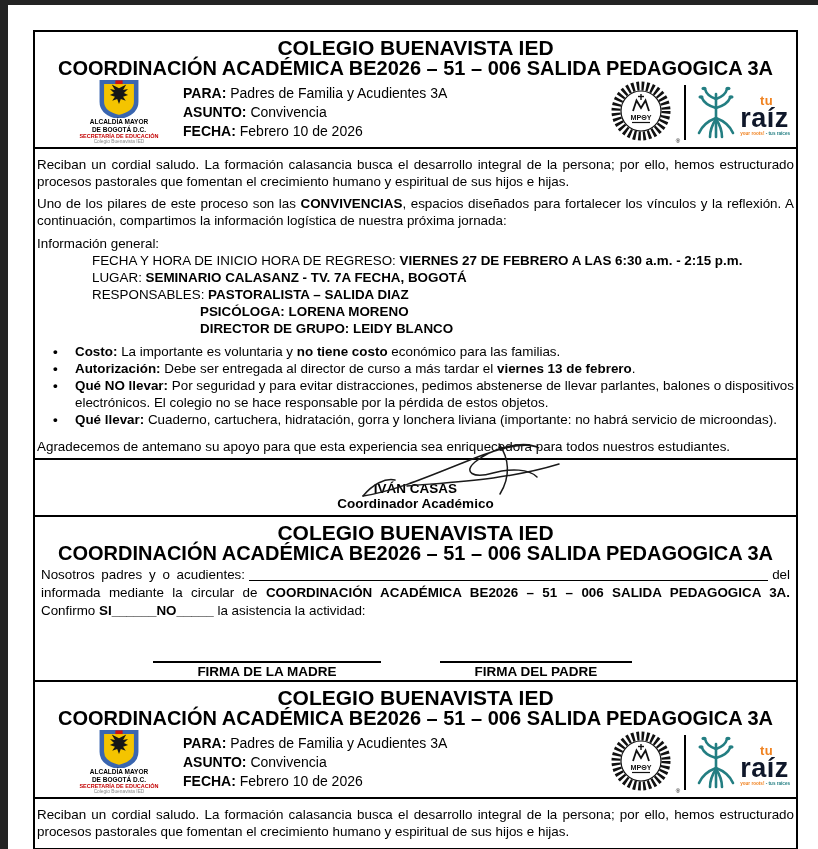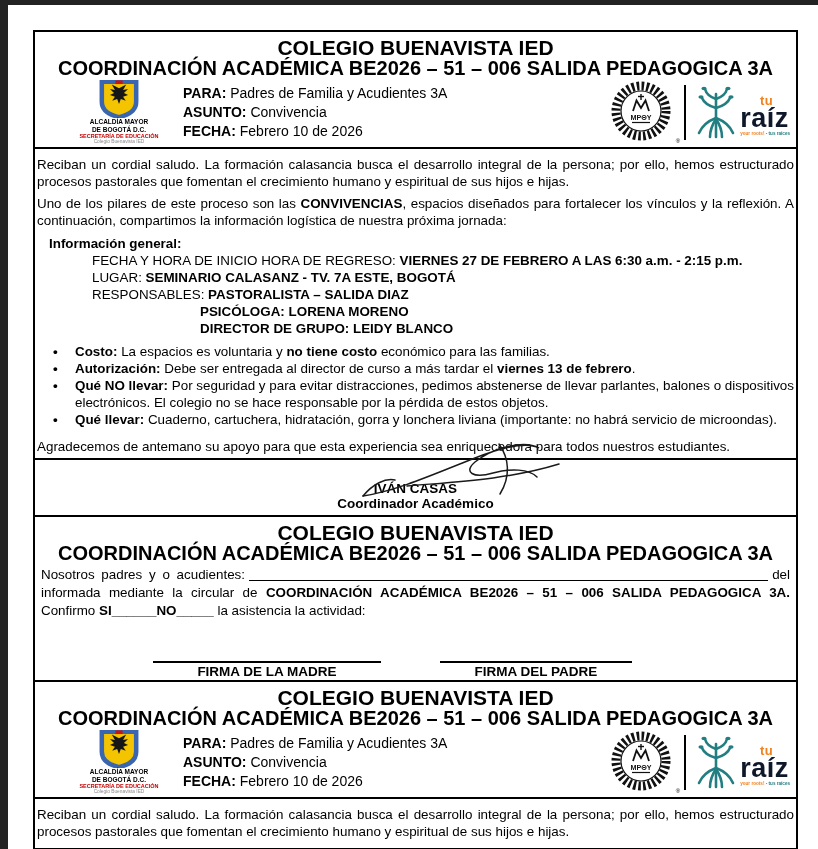--- a/index.html
+++ b/index.html
@@ -40,21 +40,21 @@
   .turaiz{display:flex;align-items:flex-end;}
   .turaiz-text{margin-left:3px;line-height:1;padding-bottom:3px;}
   .tr-tu{display:block;font-size:13px;font-weight:bold;color:#f08220;margin:0 0 0 3px;letter-spacing:.5px;text-align:center;}
   .tr-raiz{display:block;font-size:27px;font-weight:bold;color:#0f172a;letter-spacing:.5px;line-height:.85;}
   .tr-tag{display:block;font-size:4.6px;margin-top:2px;white-space:nowrap;}
   .tr-tag .t1{color:#f08220;font-weight:bold;}
   .tr-tag .t2{color:#237e82;font-weight:bold;}
 
   .bodytext{font-size:13.4px;line-height:17px;padding:2px 2px 3px;}
   .p{margin:5px 0;text-align:justify;}
-  .info-h{font-weight:bold;margin:6px 12px 0;}
+  .info-h{font-weight:normal;margin:6px 0 0;}
   .info-line{padding-left:55px;}
   .info-line.lvl2{padding-left:163px;}
   .bullets{margin:6px 0 0;}
   .bullet{display:flex;padding-left:16px;}
   .bullet .dot{width:22px;flex:none;}
   .bullet .dot::before{content:"\2022";font-weight:bold;}
   .bullet .bt{flex:1;}
   .closing{margin-top:10px;}
 
   .sig-block{position:relative;height:57px;text-align:center;padding-top:21px;overflow:visible;}
@@ -149,28 +149,28 @@
       </div>
 
     </div>
   </div>
 
   <div class="block bodytext">
     <div class="p">Reciban un cordial saludo. La formación calasancia busca el desarrollo integral de la persona; por ello, hemos estructurado procesos pastorales que fomentan el crecimiento humano y espiritual de sus hijos e hijas.</div>
     <div class="p"><span>Uno de los pilares de este proceso son las </span><b>CONVIVENCIAS</b><span>, espacios diseñados para fortalecer los vínculos y la reflexión. A continuación, compartimos la información logística de nuestra próxima jornada:</span></div>
     <div class="info-h">Información general:</div>
     <div class="info-line"><span>FECHA Y HORA DE INICIO HORA DE REGRESO: </span><b>VIERNES 27 DE FEBRERO A LAS 6:30 a.m. - 2:15 p.m.</b></div>
-    <div class="info-line"><span>LUGAR: </span><b>SEMINARIO CALASANZ - TV. 7A ESTE, BOGOTÁ</b></div>
+    <div class="info-line"><span>LUGAR: </span><b>SEMINARIO CALASANZ - TV. 7A FECHA, BOGOTÁ</b></div>
     <div class="info-line"><span>RESPONSABLES: </span><b>PASTORALISTA – SALIDA DIAZ</b></div>
     <div class="info-line lvl2"><b>PSICÓLOGA: LORENA MORENO</b></div>
     <div class="info-line lvl2"><b>DIRECTOR DE GRUPO: LEIDY BLANCO</b></div>
     <div class="bullets">
       <div class="bullet">
           <span class="dot"></span>
-          <span class="bt"><b>Costo:</b><span> La espacios es voluntaria y </span><b>no tiene costo</b><span> económico para las familias.</span></span>
+          <span class="bt"><b>Costo:</b><span> La importante es voluntaria y </span><b>no tiene costo</b><span> económico para las familias.</span></span>
         </div>
       <div class="bullet">
           <span class="dot"></span>
           <span class="bt"><b>Autorización:</b><span> Debe ser entregada al director de curso a más tardar el </span><b>viernes 13 de febrero</b><span>.</span></span>
         </div>
       <div class="bullet">
           <span class="dot"></span>
           <span class="bt"><b>Qué NO llevar:</b><span> Por seguridad y para evitar distracciones, pedimos abstenerse de llevar parlantes, balones o dispositivos electrónicos. El colegio no se hace responsable por la pérdida de estos objetos.</span></span>
         </div>
       <div class="bullet">

